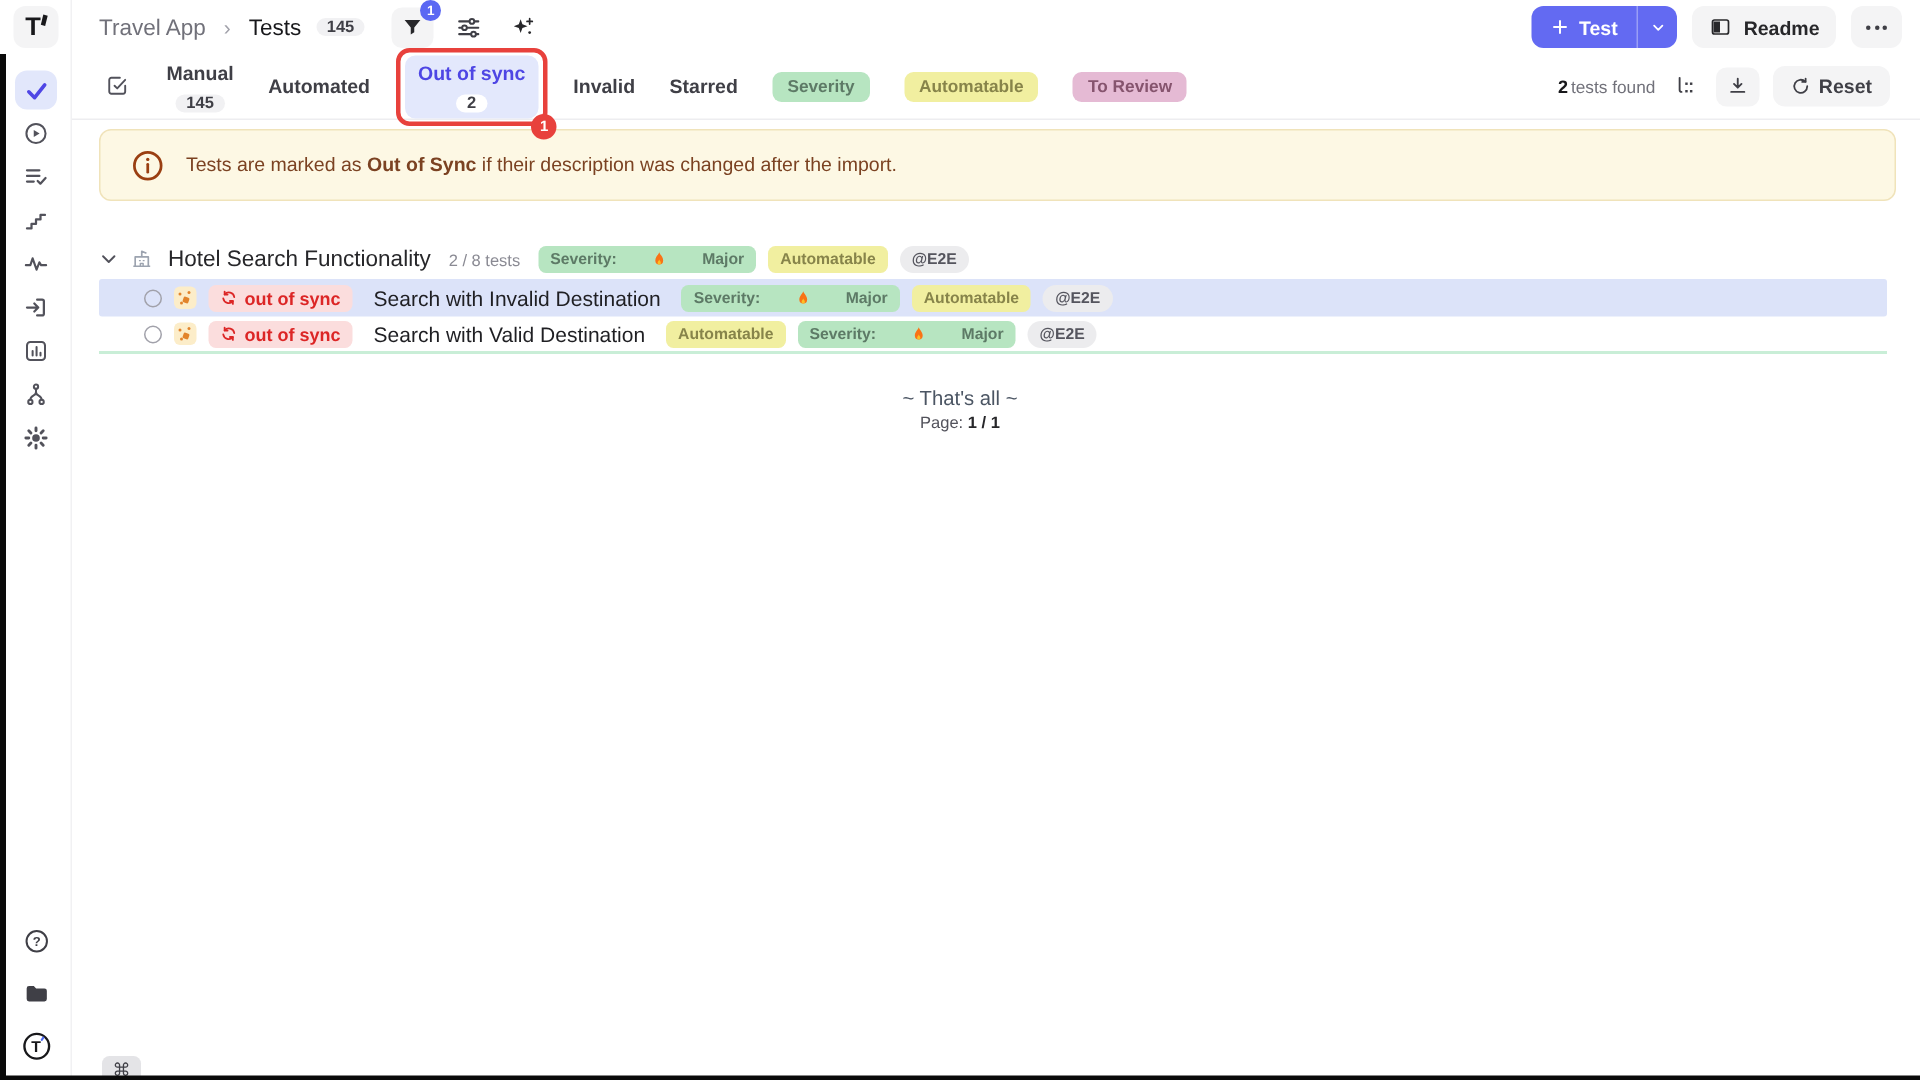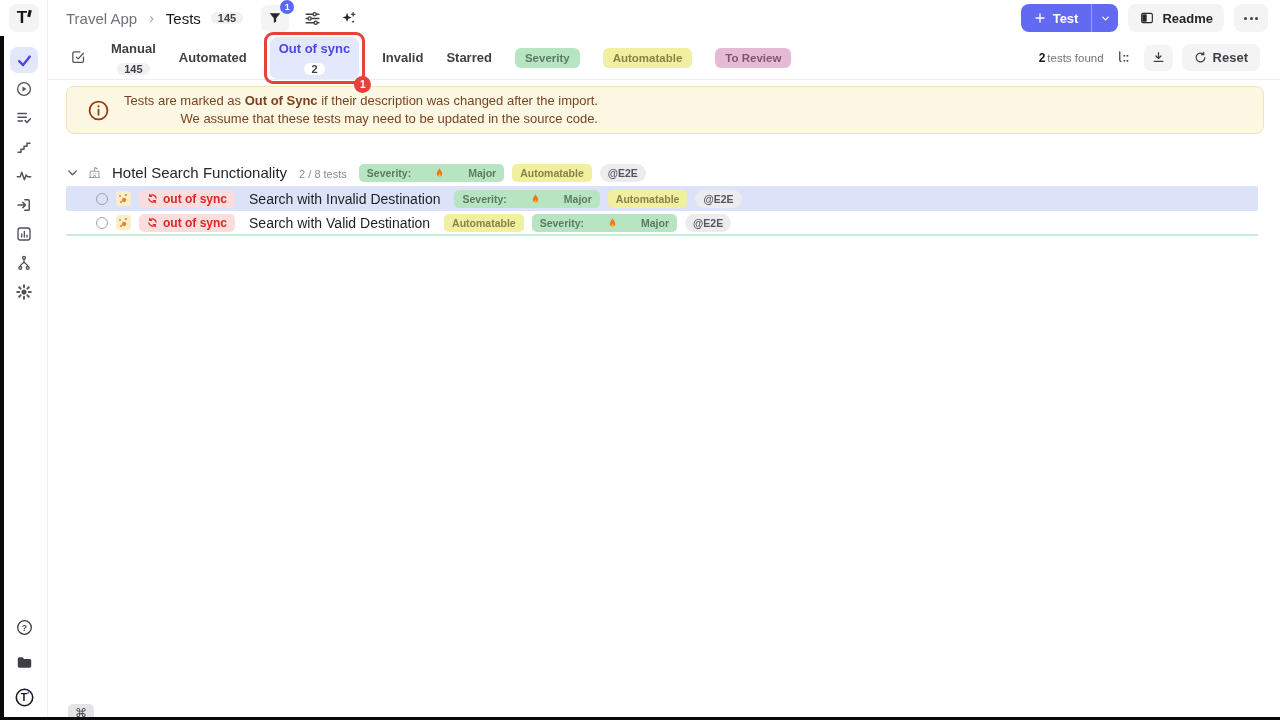--- a/index.html
+++ b/index.html
@@ -375,21 +375,20 @@
   <div class="banner">
     <span>
         <svg width="23" height="23" viewBox="0 0 24 24">
           <circle cx="12" cy="12" r="9.3" stroke="#9a3f12" stroke-width="1.9" fill="none"></circle>
           <path d="M12 11v5.5" stroke="#9a3f12" stroke-width="1.9" stroke-linecap="round"></path>
           <circle cx="12" cy="7.6" r="1.15" fill="#9a3f12"></circle>
         </svg>
       </span>
     <div class="banner-text">
       <div><span>Tests are marked as </span><b>Out of Sync</b><span> if their description was changed after the import.</span></div>
-      <div>We assume that these tests may need to be updated in the source code.</div>
     </div>
   </div>
 
   <div class="suite-row">
     <span>
         <svg width="13" height="13" viewBox="0 0 24 24" stroke="#52525b" fill="none" stroke-width="2.4" stroke-linecap="round" stroke-linejoin="round">
           <path d="M5 9l7 7 7-7"></path>
         </svg>
       </span>
     <span>
@@ -472,17 +471,22 @@
           <svg width="9" height="11" viewBox="0 0 12 14">
             <path d="M6 0C6.5 3 2.5 4.5 2.5 8.5a3.5 3.5 0 007 0C9.5 4.5 5.5 3 6 0z" fill="#f97316"></path>
             <path d="M6 7c.3 1.8-1.5 2-1.5 3.7a1.5 1.5 0 003 0C7.5 9 5.7 8.8 6 7z" fill="#fbbf24"></path>
           </svg>
         </span>
       <span>Major</span>
     </span>
     <span class="badge gray">@E2E</span>
   </div>
 
+  <div class="endnote">~ That's all ~</div>
+  <div class="pageinfo">
+    <span>Page:</span>
+    <b>1 / 1</b>
+  </div>
   <div class="cmd-badge">⌘</div>
 
   <div class="edge-left"></div>
   <div class="edge-bottom"></div>
 </div>
 
 </body></html>

